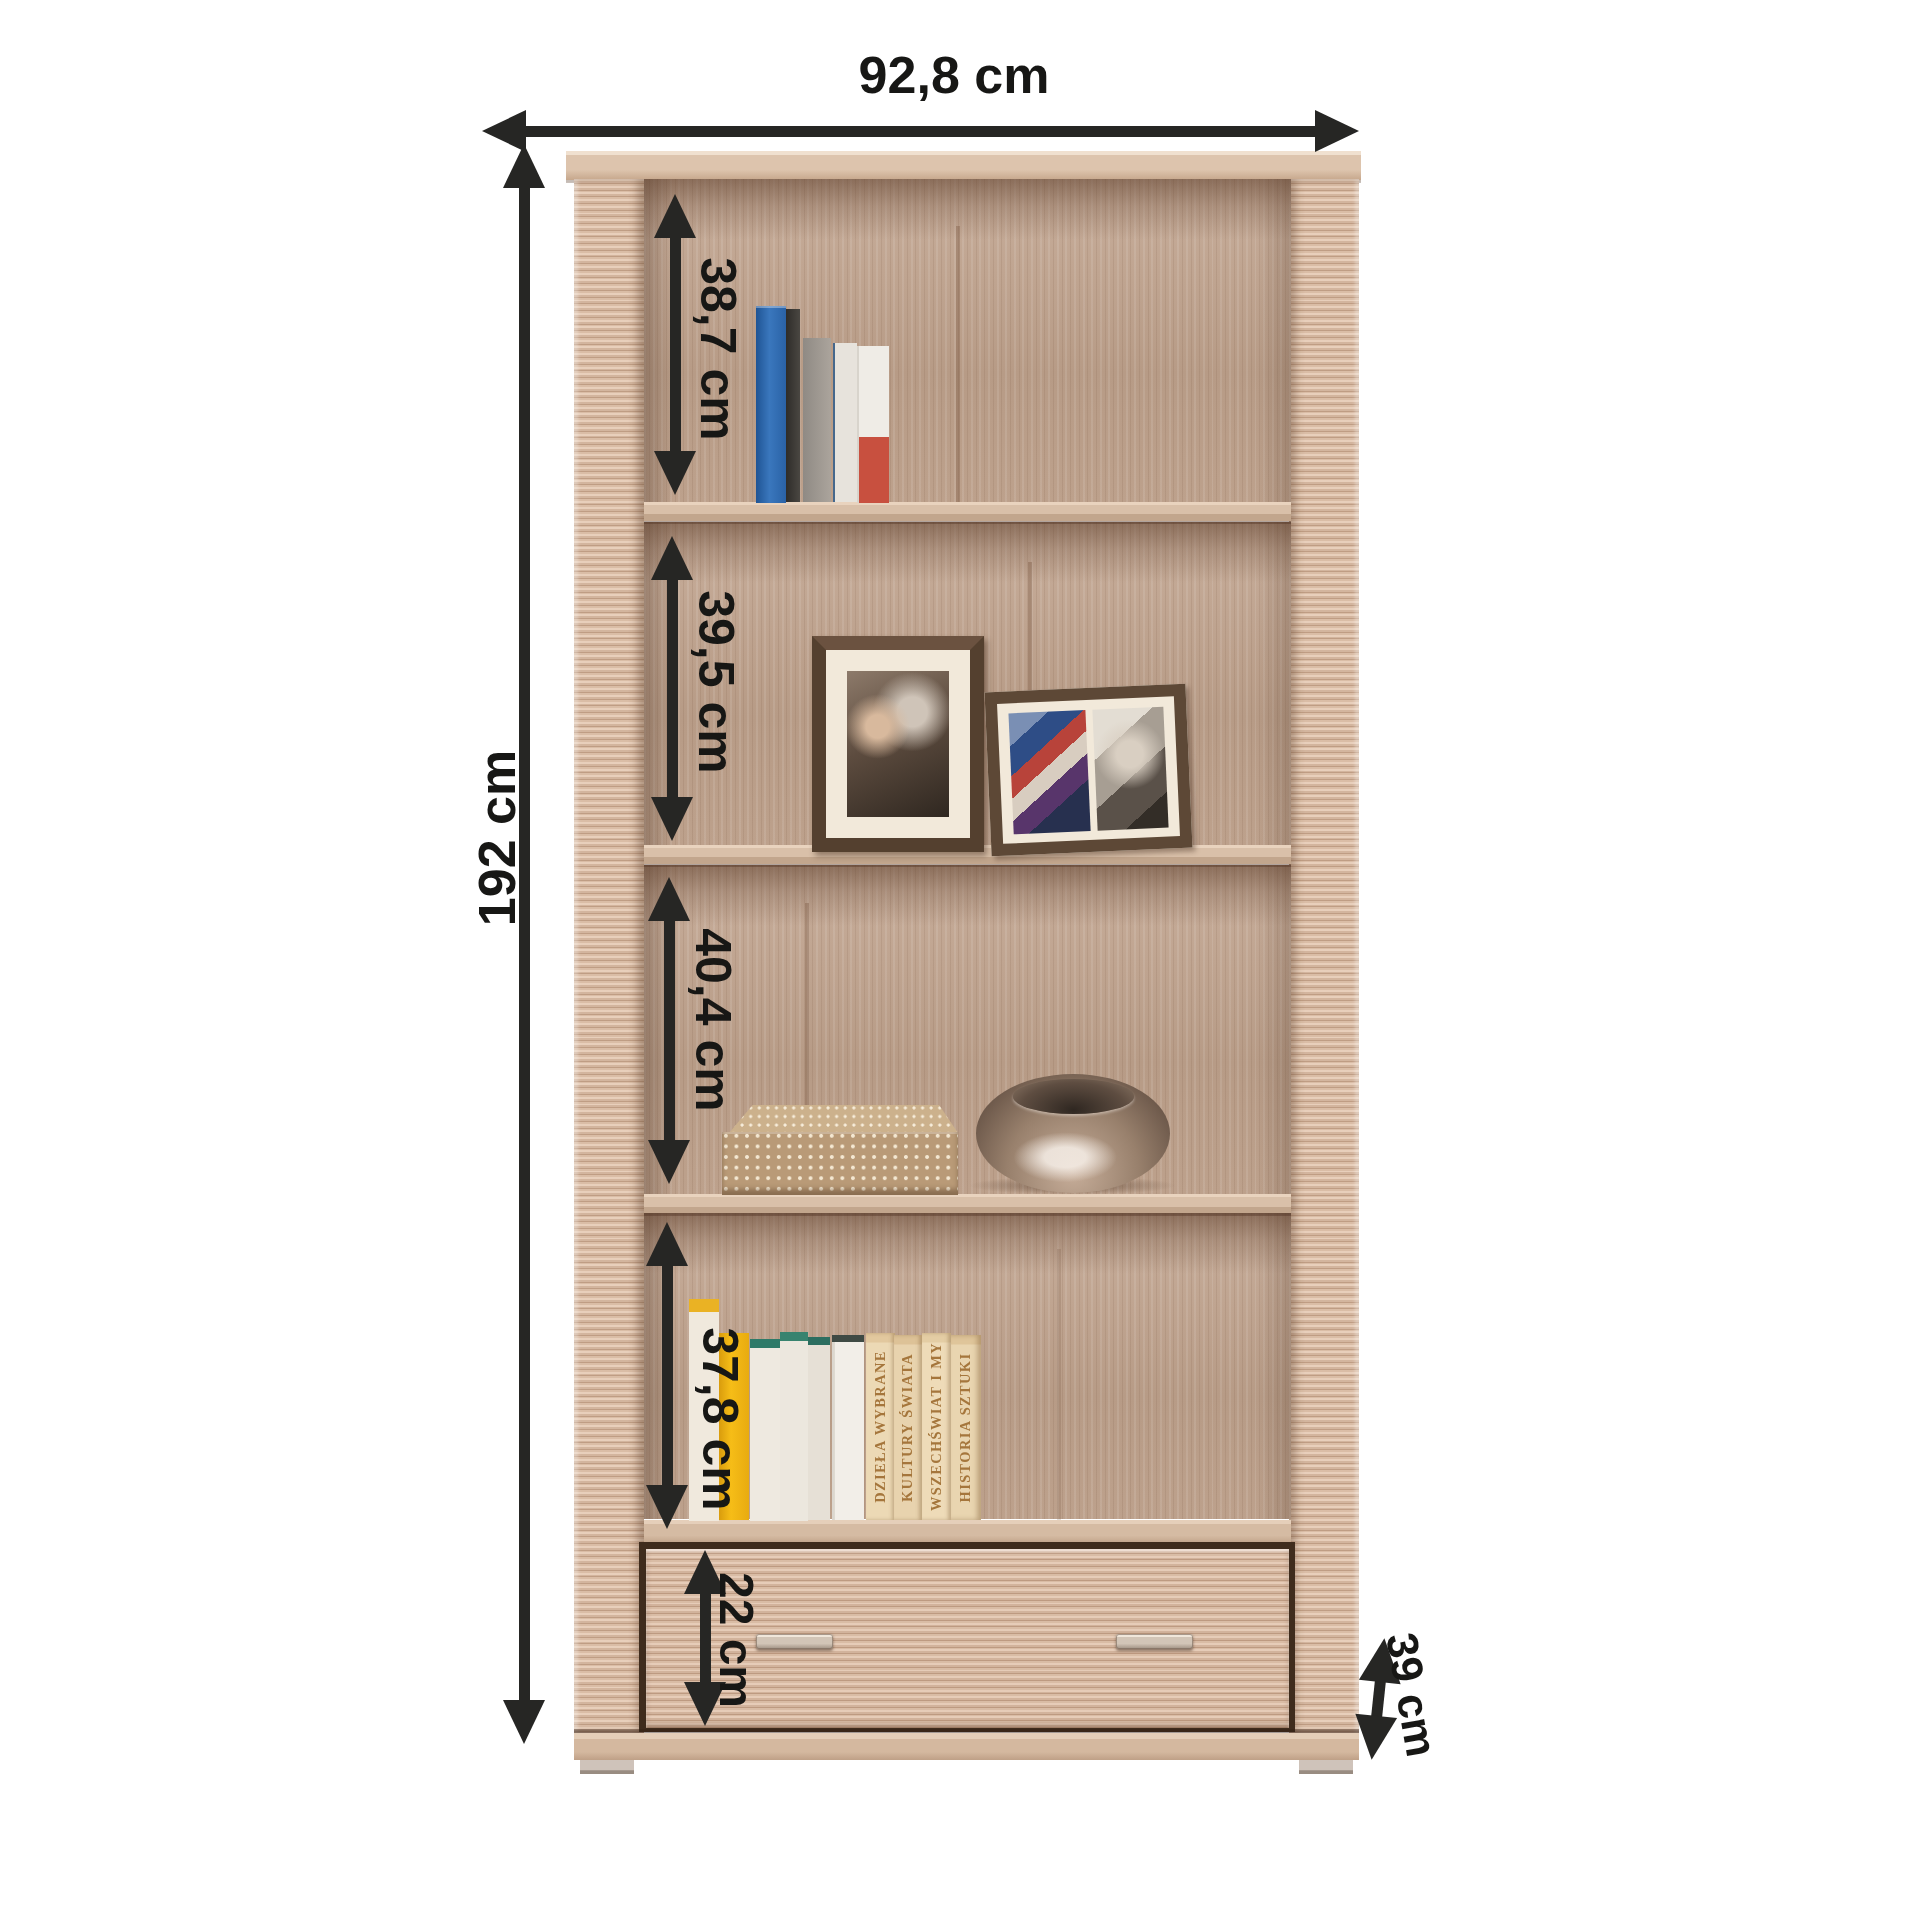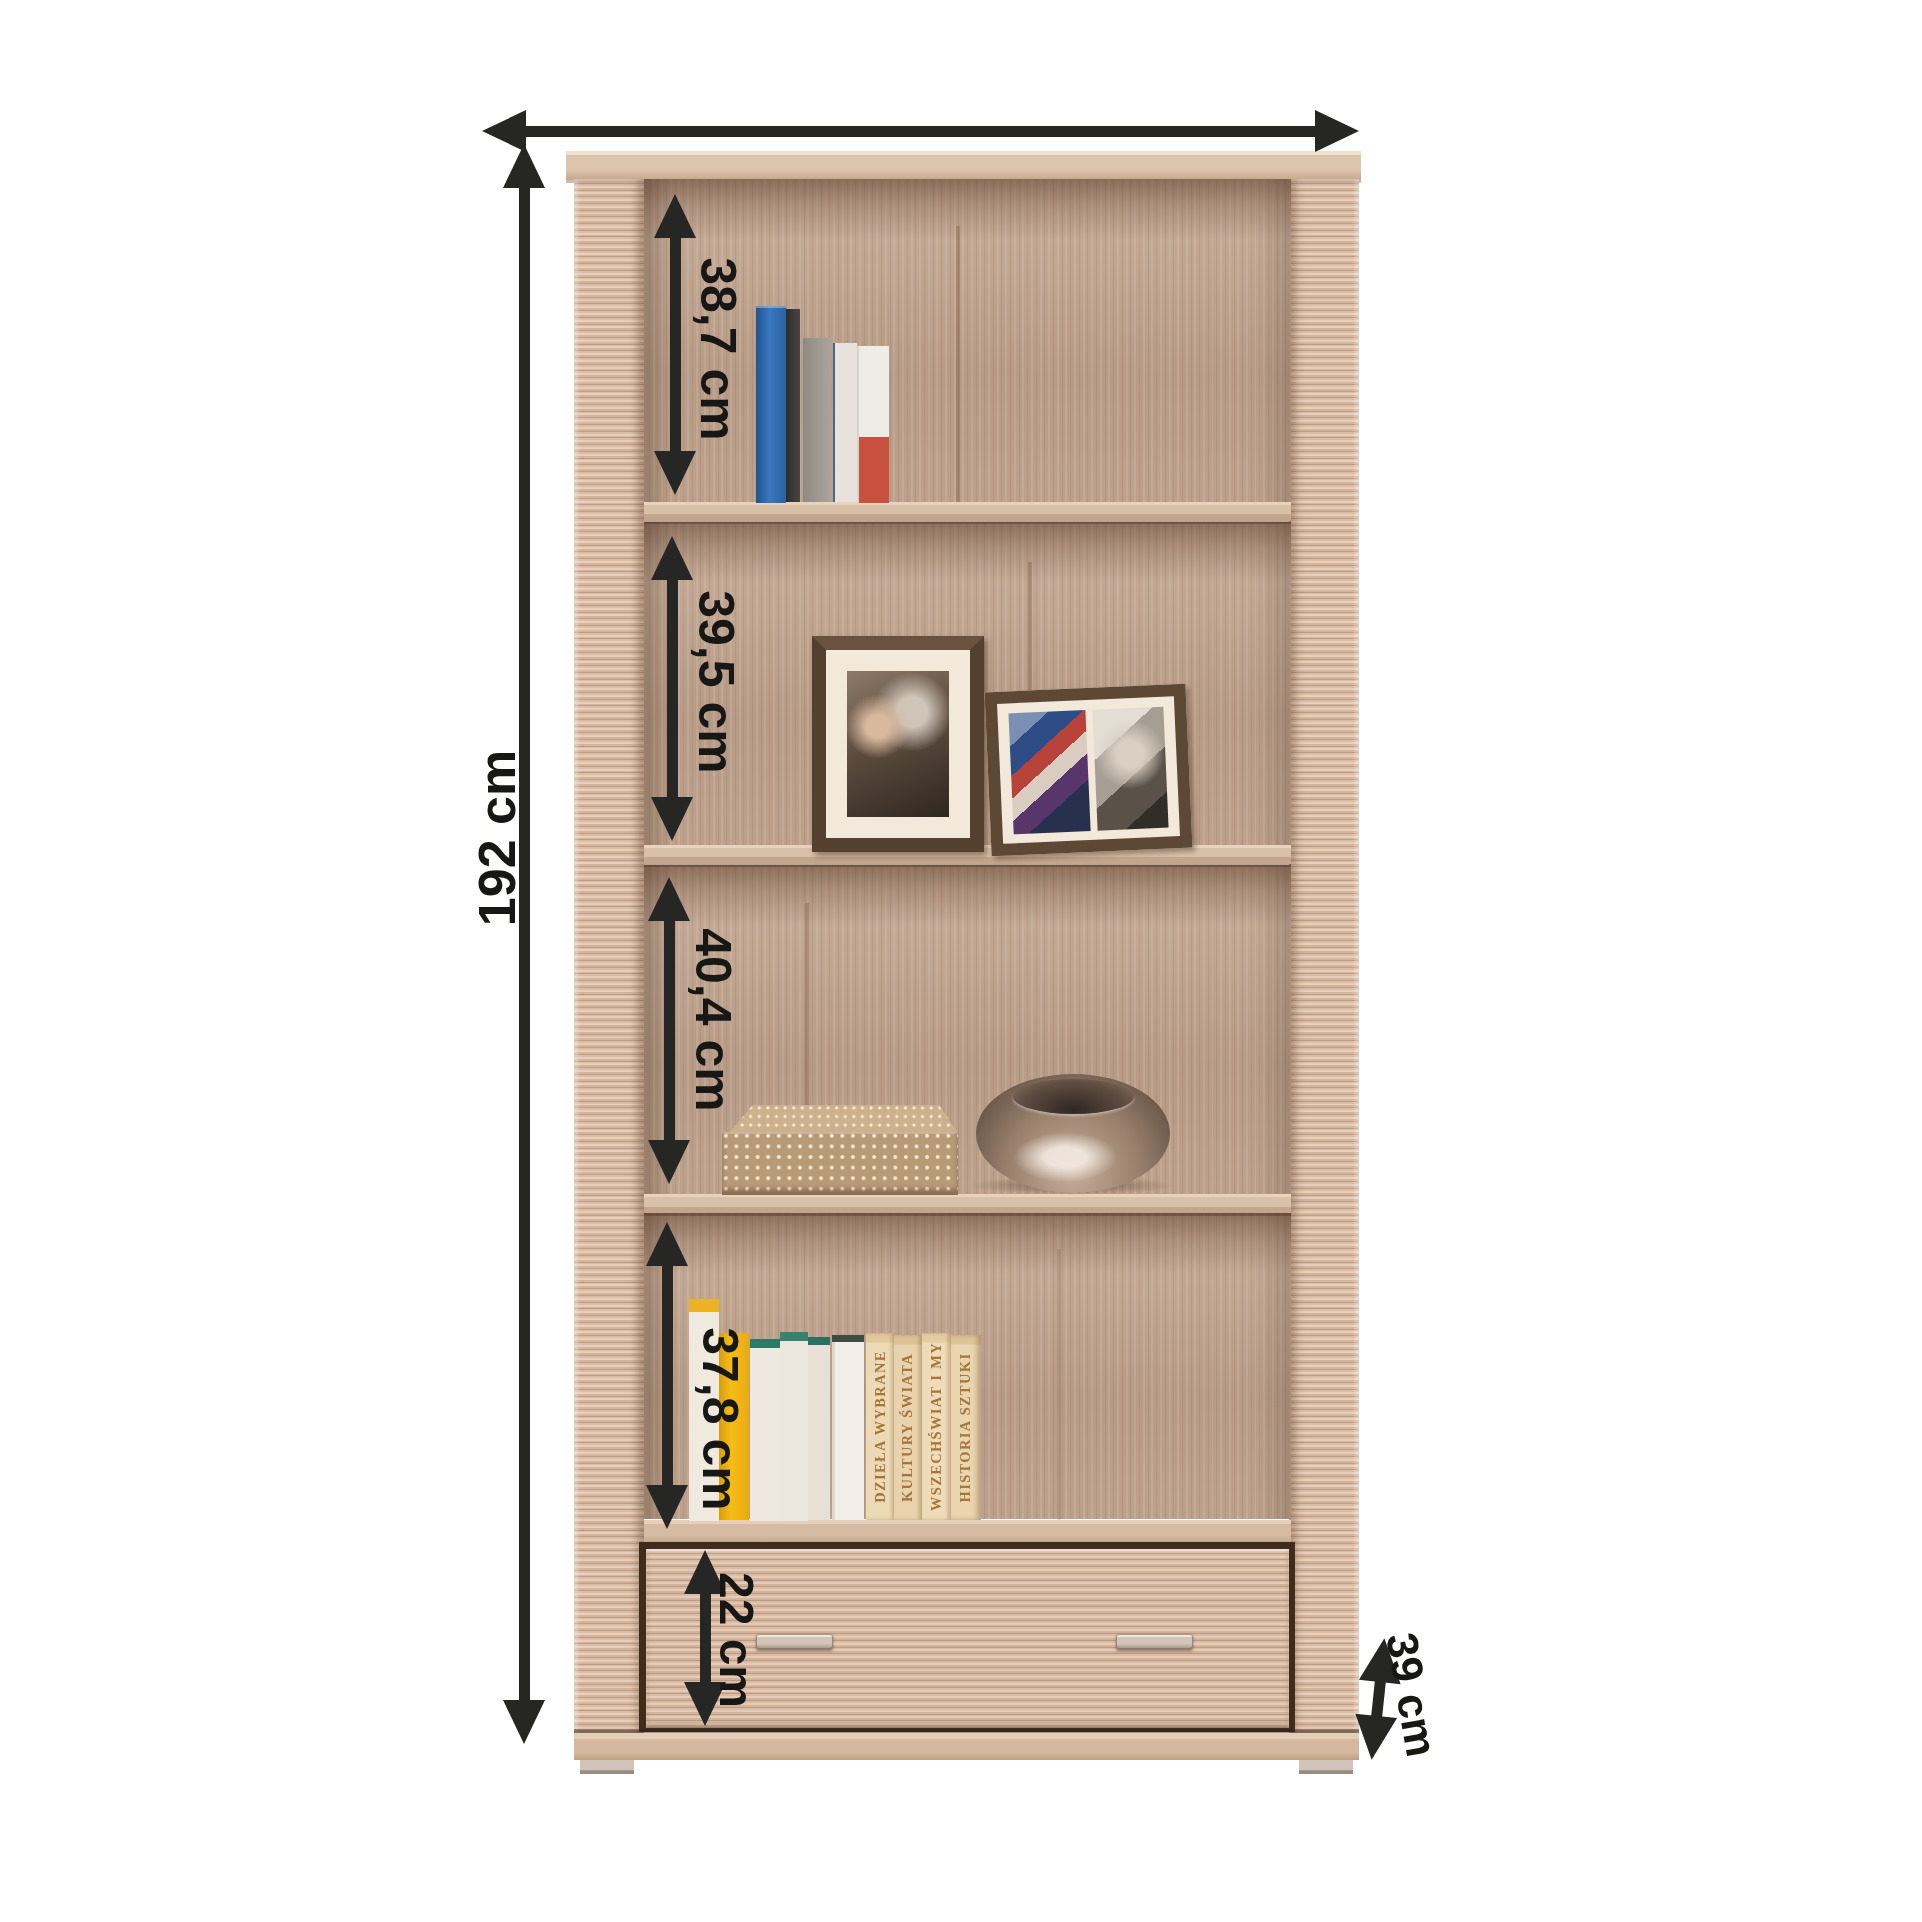--- a/index.html
+++ b/index.html
@@ -198,20 +198,21 @@
 
   <div class="dim-line-h" style="left:524px;top:126px;width:793px;"></div>
   <div class="dim-line-v" style="left:519px;top:184px;height:1520px;"></div>
   <div class="dim-line-v" style="left:670px;top:234px;height:221px;"></div>
   <div class="dim-line-v" style="left:667px;top:576px;height:225px;"></div>
   <div class="dim-line-v" style="left:664px;top:917px;height:227px;"></div>
   <div class="dim-line-v" style="left:662px;top:1262px;height:227px;"></div>
   <div class="dim-line-v" style="left:700px;top:1590px;height:96px;"></div>
   <div class="dim-line-v" style="left:1373px;top:1678px;height:42px;transform:rotate(6deg);"></div>
 
+  <div class="dim-label" style="left:714px;top:48px;width:480px;">92,8 cm</div>
   <div class="dim-label rotm90" style="left:345px;top:809px;width:307px;height:58px;">192 cm</div>
   <div class="dim-label rot90" style="left:563px;top:322px;width:307px;height:54px;font-size:50px;">38,7 cm</div>
   <div class="dim-label rot90" style="left:561px;top:655px;width:307px;height:54px;font-size:50px;">39,5 cm</div>
   <div class="dim-label rot90" style="left:558px;top:993px;width:307px;height:54px;font-size:50px;">40,4 cm</div>
   <div class="dim-label rot90" style="left:565px;top:1392px;width:307px;height:54px;font-size:50px;">37,8 cm</div>
   <div class="dim-label rot90" style="left:620px;top:1615px;width:231px;height:50px;font-size:48px;">22 cm</div>
   <div class="dim-label rot80" style="left:1295px;top:1671px;width:231px;height:48px;font-size:44px;">39 cm</div>
 
 </div>
 

